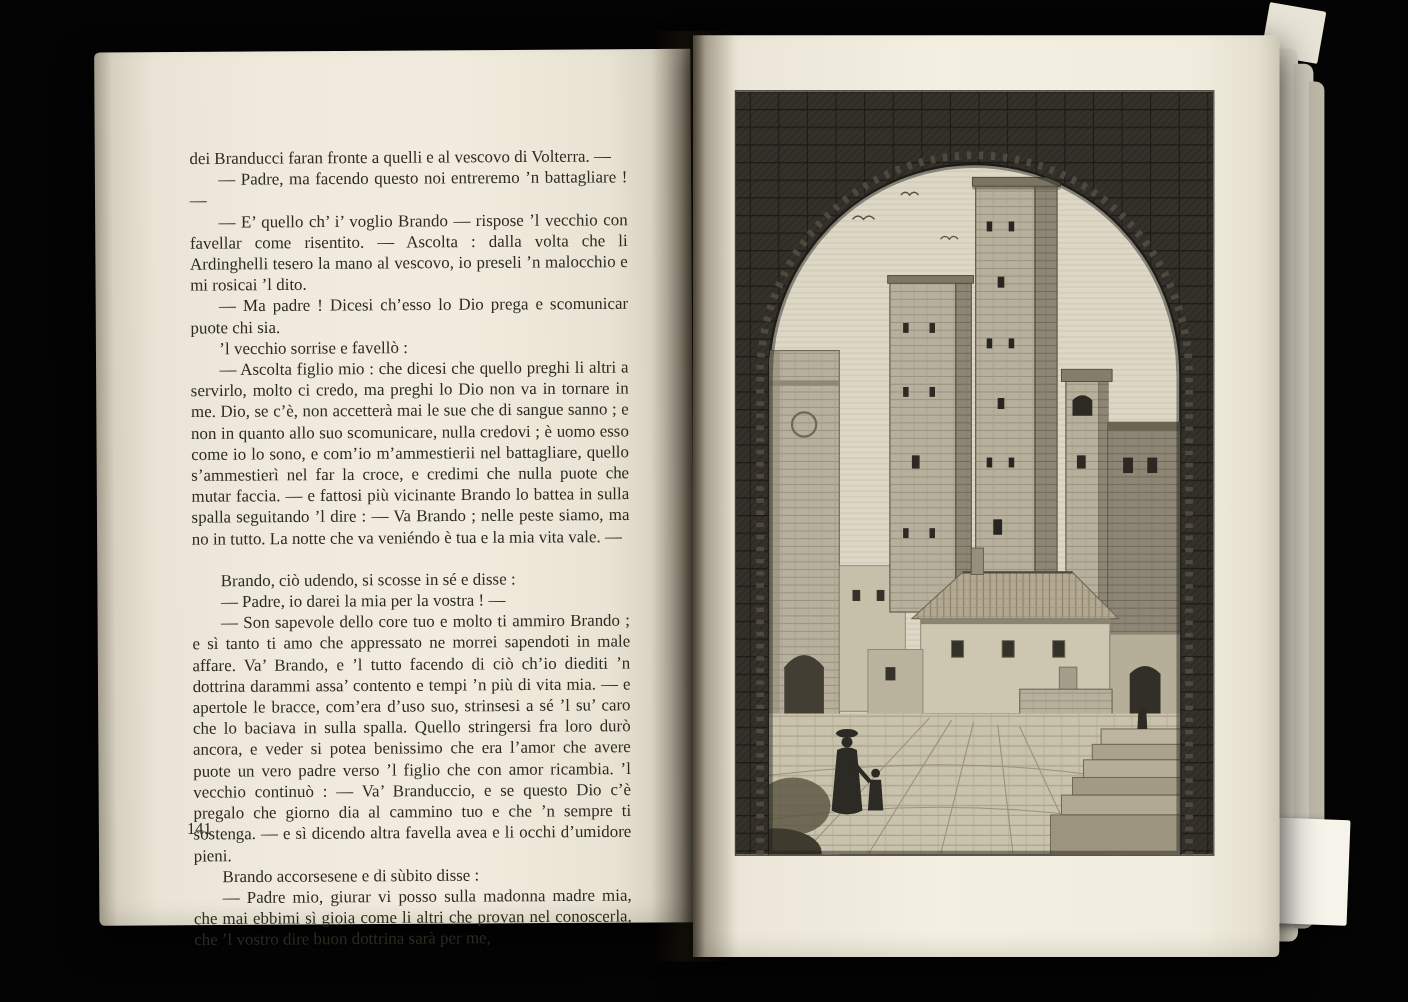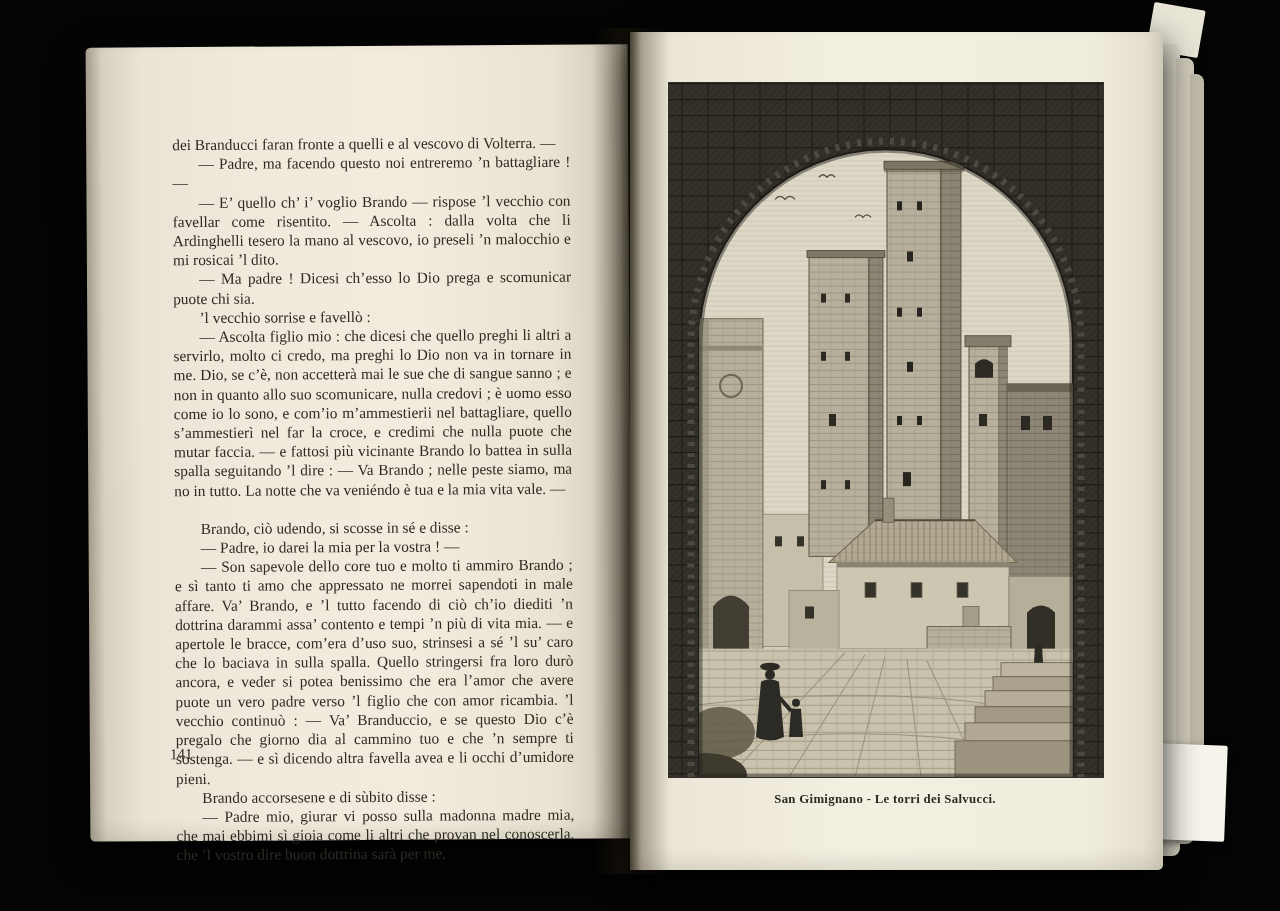--- a/index.html
+++ b/index.html
@@ -267,17 +267,16 @@
             <path d="M108 610 L122 626" stroke="#2c2a24" stroke-width="4"></path>
             <circle cx="127" cy="618" r="4"></circle>
             <path d="M122 624 L132 624 L134 652 L120 652 Z"></path>
             <path d="M366 560 l7 0 l1 18 l-9 0 z"></path>
           </g>
 
           <path d="M 30 692 L 30 258 A 187 192 0 0 1 404 258 L 404 692 Z" fill="none" stroke="#211f1a" stroke-width="7" opacity="0.45"></path>
         </g>
       </svg>
     </div>
-    <div class="caption">San Gimignano - Le torri dei Salvucci.</div>
   </div>
 
   <div class="gutter-shadow"></div>
 </div>
 
 </body></html>

